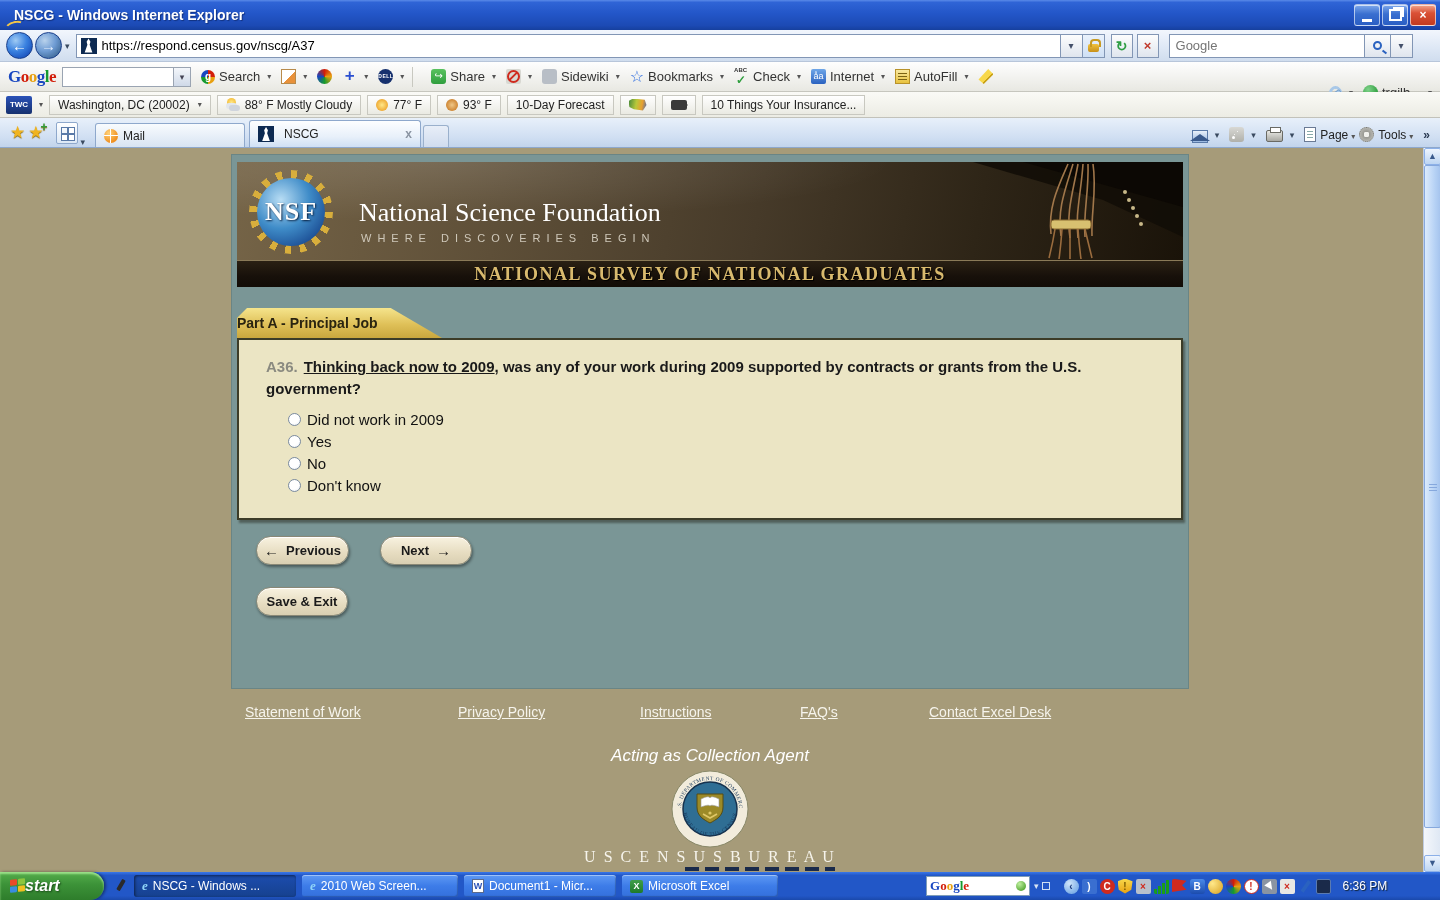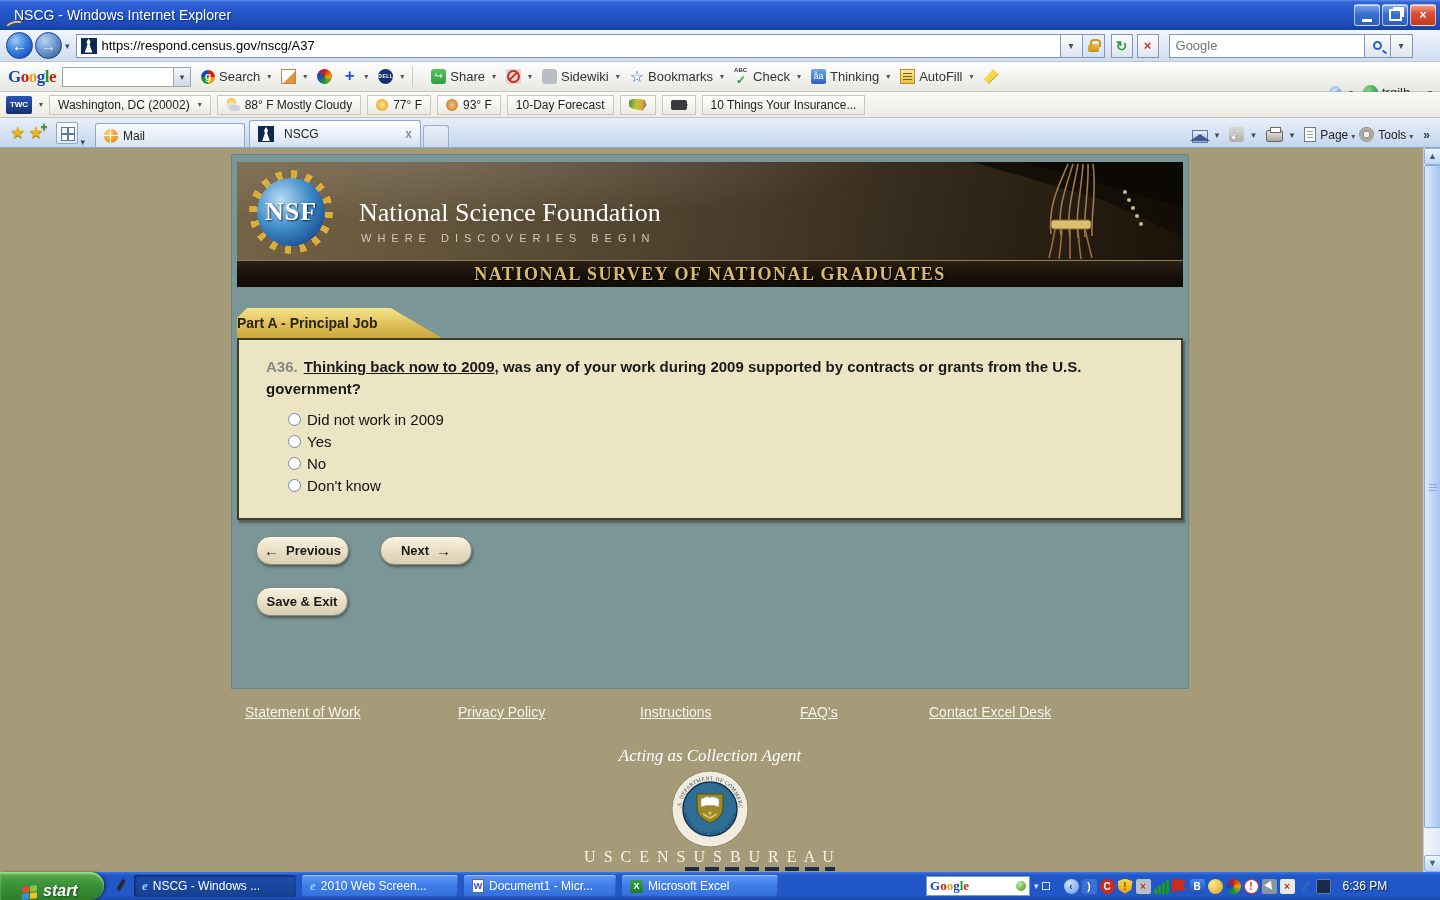--- a/index.html
+++ b/index.html
@@ -4,21 +4,21 @@
 <style>
   * { margin:0; padding:0; box-sizing:border-box; }
   html,body { width:1440px; height:900px; overflow:hidden; font-family:"Liberation Sans", sans-serif; }
 
   
   #titlebar { position:absolute; top:0; left:0; width:1440px; height:30px;
     background:linear-gradient(180deg,#5a8ae8 0%,#2f64d6 8%,#2356c8 45%,#1c4ab4 85%,#16409e 100%);
     display:flex; align-items:center; padding:0 4px; }
   .ie-e { font:italic bold 17px "Liberation Serif", serif; color:#7ec9f2; text-shadow:0 1px 2px #0a2a6a; margin:0 6px 0 4px; position:relative;}
   .ie-e::after{content:""; position:absolute; left:-3px; top:6px; width:16px; height:9px; border:2px solid transparent; border-top:2px solid #f2c648; border-radius:50%; transform:rotate(-14deg);}
-  #titlebar .title { color:#fff; font-weight:normal; font-size:14px; text-shadow:1px 1px 1px #12317e; }
+  #titlebar .title { color:#fff; font-weight:bold; font-size:14px; text-shadow:1px 1px 1px #12317e; }
   #winbtns { margin-left:auto; display:flex; }
   .winbtn { width:26px; height:22px; margin-left:2px; border:1px solid #ffffff99; border-radius:3px;
     background:linear-gradient(#7fa9ec,#3a6fd0 45%,#2a5ec4); box-shadow:inset 0 1px 0 #ffffffaa;
     display:flex; align-items:center; justify-content:center; color:#fff; font-weight:bold; font-size:12px;}
   .winbtn.min::before{content:""; width:10px; height:3px; background:#fff; margin-top:10px;}
   .winbtn.restore::before{content:""; width:9px; height:8px; border:2px solid #fff; box-shadow:3px -3px 0 -1px #fff;}
   .winbtn.close { background:linear-gradient(#f2a88e,#da5136 40%,#c23a1e); }
 
   
   #addrbar { position:absolute; top:30px; left:0; width:1440px; height:32px;
@@ -173,39 +173,39 @@
     display:flex; align-items:center; justify-content:center; gap:7px; font-size:13px; font-weight:bold; color:#1a1a1a; }
   #btn-prev { left:256px; top:388px; width:93px; }
   #btn-next { left:380px; top:388px; width:92px; }
   #btn-save { left:256px; top:439px; width:92px; }
   .arrow-l::before{content:"←"; font-size:15px;}
   .arrow-r::after{content:"→"; font-size:15px;}
 
   
   .flink { position:absolute; color:#f6f4ec; font-size:14px; text-decoration:underline; }
   #agent { position:absolute; left:232px; top:598px; width:956px; text-align:center; color:#fff;
-    font-family:Liberation Serif, serif; font-style:italic; font-size:17px;}
+    font-family:Liberation Sans, sans-serif; font-style:italic; font-size:17px;}
   #seal { position:absolute; left:671px; top:622px; }
   #bureau { position:absolute; left:232px; top:700px; width:956px; text-align:center; color:#f6f4ec;
     font-family:"Liberation Serif",serif; font-size:16px; letter-spacing:2px;}
   #clipline { position:absolute; left:685px; top:719px; width:150px; height:4px; overflow:hidden;}
   #clipline i { display:block; height:8px; background:repeating-linear-gradient(90deg,#1a2a4a 0 14px, transparent 14px 20px);}
 
   
   #vscroll { position:absolute; right:0; top:0; width:17px; height:724px; background:linear-gradient(90deg,#f4f7fb,#dfe8f4); border-left:1px solid #c0cce0;}
   .sbtn { position:absolute; left:0; width:17px; height:17px; background:linear-gradient(#eef5fe,#bdd5f2); border:1px solid #8cb0e8; border-radius:2px; color:#3a5a8c; font-size:9px; text-align:center; line-height:15px;}
   #sthumb { position:absolute; left:0; top:17px; width:17px; height:663px; background:linear-gradient(90deg,#dcebfd,#b4d0f4 70%,#a6c4ee); border:1px solid #86a8dd; border-radius:2px;}
   #sthumb::after{content:""; position:absolute; left:4px; top:318px; width:8px; height:1px; background:#86a8dd; box-shadow:0 3px 0 #86a8dd, 0 6px 0 #86a8dd;}
 
   
   #taskbar { position:absolute; left:0; top:872px; width:1440px; height:28px;
     background:linear-gradient(#3a77e8,#2257c7 12%,#2257c7 85%,#1a49ac); display:flex; align-items:center;}
   #startbtn { height:28px; width:104px; border-radius:0 14px 14px 0;
     background:linear-gradient(#55ae4c,#3c9238 45%,#2e7d2b); box-shadow:inset 0 2px 2px #9ce08a, 2px 0 3px #0006;
-    display:flex; align-items:flex-end; gap:6px; padding-left:22px;}
+    display:flex; align-items:center; padding-left:10px;}
   #startbtn .slabel { color:#fff; font-weight:bold; font-style:italic; font-size:16px; text-shadow:1px 1px 2px #1a4a18;}
   .flag { width:15px; height:14px; display:grid; grid-template-columns:7px 7px; grid-template-rows:6px 6px; gap:1px; transform:skewY(-6deg);}
   .flag i { border-radius:1px;}
   .flag i:nth-child(1){background:#e84a2a;} .flag i:nth-child(2){background:#8cc63e;}
   .flag i:nth-child(3){background:#3a8de0;} .flag i:nth-child(4){background:#f0c020;}
   .ql-pen { width:12px; height:14px; margin-left:12px; position:relative;}
   .ql-pen::after{content:""; position:absolute; left:3px; top:0; width:4px; height:12px; background:#2a2a2a; transform:rotate(30deg); border-radius:1px;}
   .taskbtn { height:22px; margin-left:6px; border-radius:3px; display:flex; align-items:center; gap:5px; padding:0 8px;
     background:linear-gradient(#5e99f4,#3d7ce8 50%,#3470dc); box-shadow:inset 0 1px 0 #ffffff66, inset -1px -1px 1px #0003;
     color:#fff; font-size:12px; white-space:nowrap; overflow:hidden;}
@@ -315,21 +315,21 @@
   <div class="titem dd">
       <span class="ic-star">☆</span>
       <span>Bookmarks</span>
     </div>
   <div class="titem dd">
       <span class="ic ic-check"></span>
       <span>Check</span>
     </div>
   <div class="titem dd">
       <span class="ic ic-translate">åa</span>
-      <span>Thinking</span>
+      <span>Internet</span>
     </div>
   <div class="titem dd">
       <span class="ic ic-autofill"></span>
       <span>AutoFill</span>
     </div>
   <div class="titem">
       <span class="ic ic-highlighter"></span>
     </div>
   <div class="right">
     <div class="titem dd">

